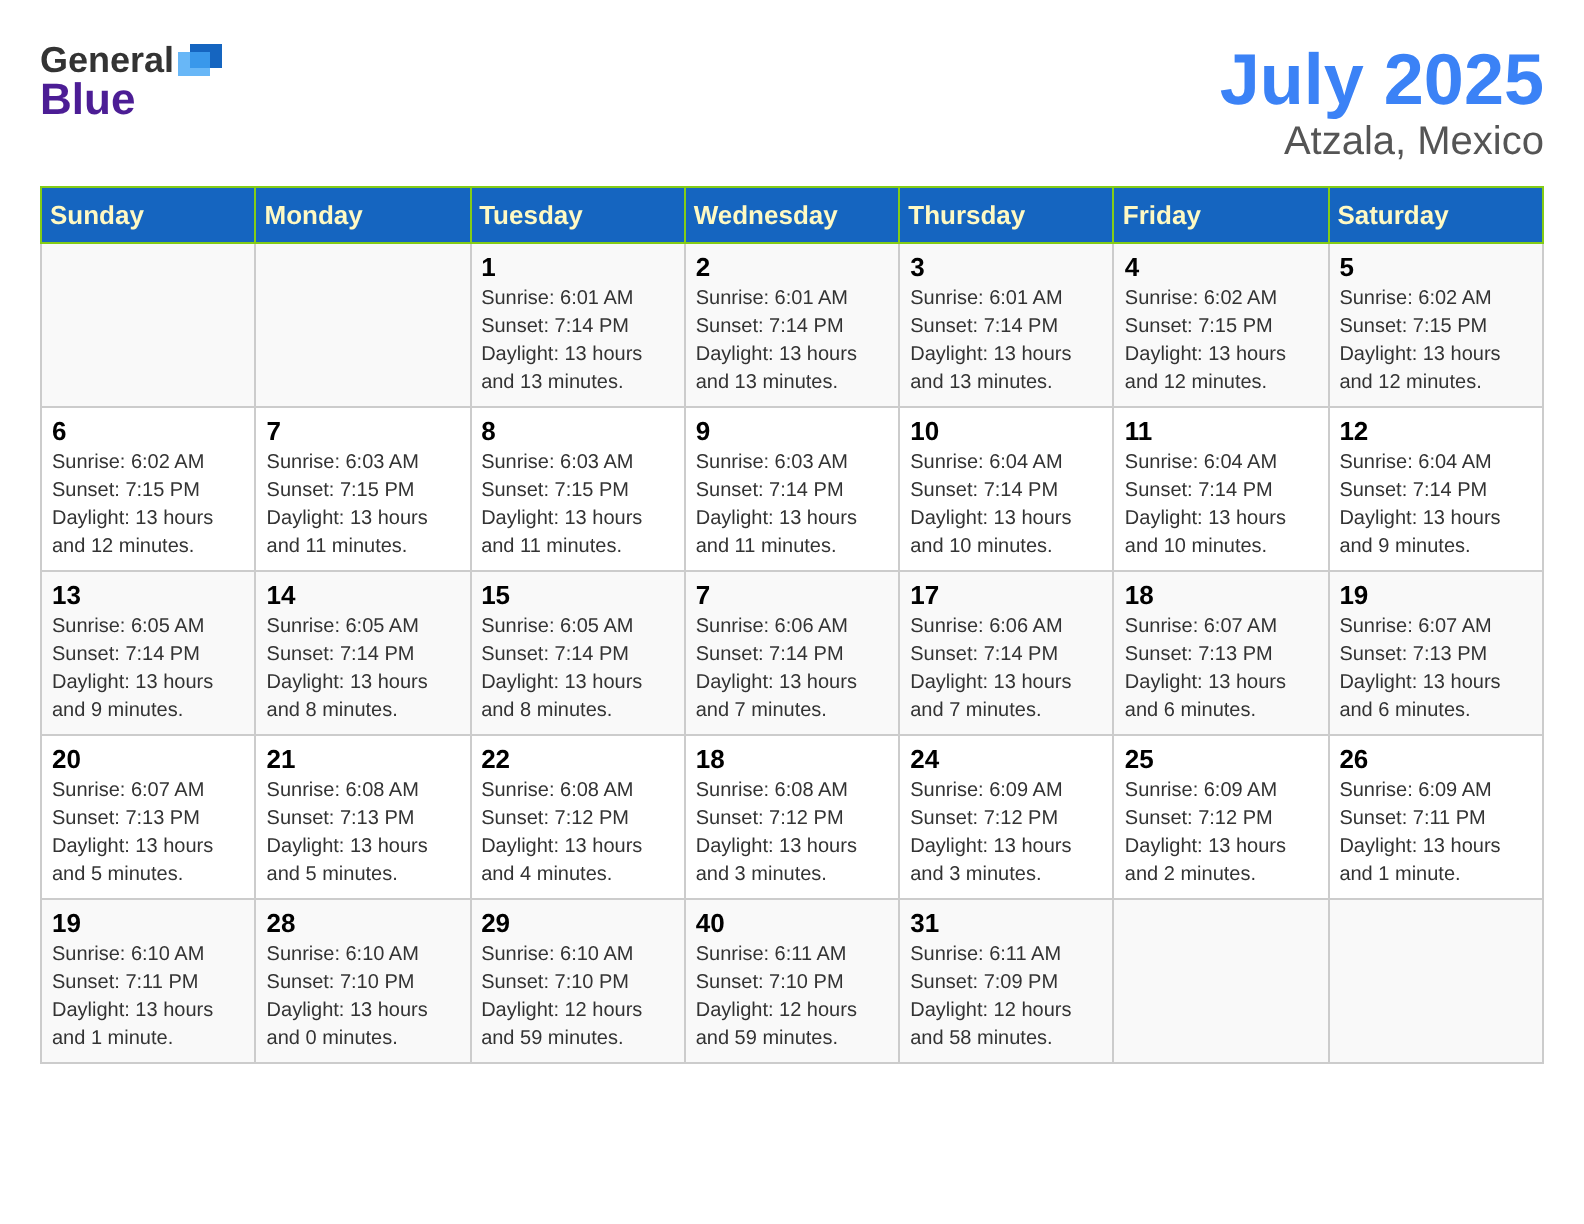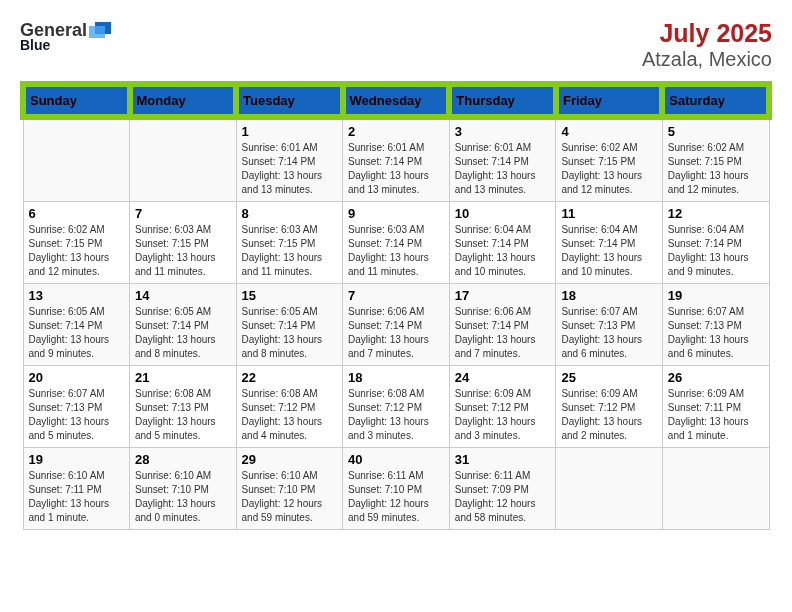--- a/index.html
+++ b/index.html
@@ -18,44 +18,44 @@
     }
     .logo {
       display: flex;
       flex-direction: column;
       align-items: flex-start;
     }
     .title-block {
       text-align: right;
     }
     .title-block h1 {
-      font-size: 25px;
+      font-size: 36px;
       font-weight: bold;
-      color: #b91c1c;
+      color: #3b82f6;
       line-height: 1.1;
       text-align: right;
     }
     .title-block h2 {
       font-size: 20px;
       font-weight: normal;
       color: #555;
     }
     table {
       width: 100%;
       border-collapse: collapse;
       font-size: 11px;
     }
     thead tr th {
       background-color: #1565c0;
-      color: #000000;
+      color: #fef9c3;
       padding: 6px 4px;
       text-align: left;
       font-size: 13px;
       font-weight: bold;
-      border: 6px solid #84cc16;
+      border: 1px solid #84cc16;
     }
     tbody tr td {
       border: 1px solid #ccc;
       vertical-align: top;
       padding: 4px 5px;
       width: 107px;
       min-height: 80px;
       height: 80px;
     }
     .day-num {
@@ -79,21 +79,21 @@
 
 <div class="header">
   <div class="logo">
     <div style="display:flex;align-items:center;gap:2px;">
       <span style="font-size:18px;font-weight:bold;color:#333;">General</span>
       <svg width="22" height="18" viewBox="0 0 22 18">
         <polygon points="6,0 22,0 22,12 6,12" fill="#1565c0"></polygon>
         <polygon points="0,4 16,4 16,16 0,16" fill="#42a5f5" opacity="0.8"></polygon>
       </svg>
     </div>
-    <span style="font-size:14px;font-weight:bold;color:#0f172a;margin-top:-4px;">Blue</span>
+    <span style="font-size:22px;font-weight:bold;color:#4c1d95;margin-top:-4px;">Blue</span>
   </div>
   <div class="title-block">
     <h1>July 2025</h1>
     <h2>Atzala, Mexico</h2>
   </div>
 </div>
 
 <table>
   <thead>
     <tr>

